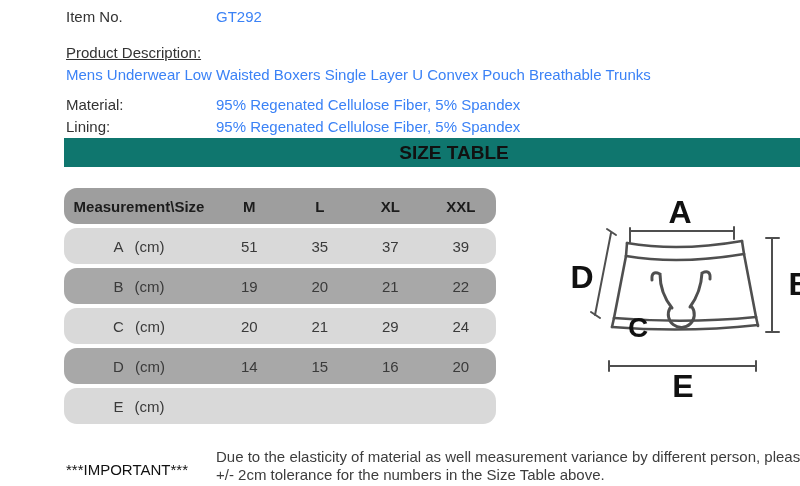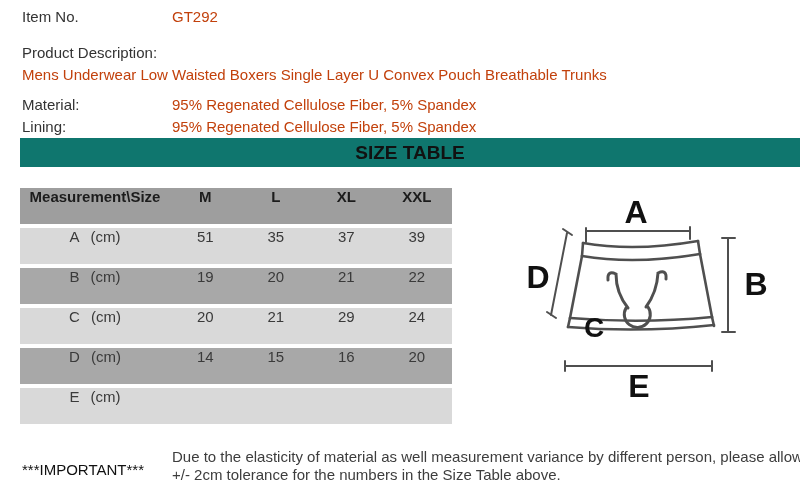--- a/index.html
+++ b/index.html
@@ -1,47 +1,48 @@
 <!DOCTYPE html>
 <html><head>
 <meta charset="utf-8">
 <style>
   html,body{margin:0;padding:0;}
   body{
     width:800px;height:486px;position:relative;overflow:hidden;
     background:#ffffff;color:#333;
     font-family:"Liberation Sans",sans-serif;font-size:15px;
   }
-  .abs{position:absolute;}
+  .abs{position:absolute;margin-left:44px;}
   .lbl{color:#333;}
-  .val{color:#c2410c;}
+  .val{color:#3b82f6;}
 
   
   #item-label{left:22px;top:8px;}
   #item-value{left:172px;top:8px;}
-  #pd-label{left:22px;top:44px;}
+  #pd-label{left:22px;top:44px;text-decoration:underline;}
   #pd-value{left:22px;top:66px;}
   #mat-label{left:22px;top:96px;}
   #mat-value{left:172px;top:96px;}
   #lin-label{left:22px;top:118px;}
   #lin-value{left:172px;top:118px;}
 
   
   #title-bar{
     left:20px;top:138px;width:780px;height:29px;
     background:#0f766e;
     display:flex;align-items:center;justify-content:center;
   }
   #title-bar span{font-weight:bold;font-size:19px;color:#111;}
 
   
   #size-table{left:20px;top:188px;width:432px;}
   .t-row{
-    display:flex;height:36px;margin-bottom:4px;
+    display:flex;align-items:center;height:36px;margin-bottom:4px;
     color:#3a3a3a;
+    border-radius:13px;
   }
   .t-row:last-child{margin-bottom:0;}
   .t-row.head{background:#9e9e9e;font-weight:bold;color:#1c1c1c;}
   .t-row.light{background:#d9d9d9;}
   .t-row.dark{background:#a8a8a8;}
   .c0{width:150px;display:flex;justify-content:center;align-items:baseline;gap:11px;}
   .c0.single{gap:0;}
   .c{width:70.5px;text-align:center;}
 
   

